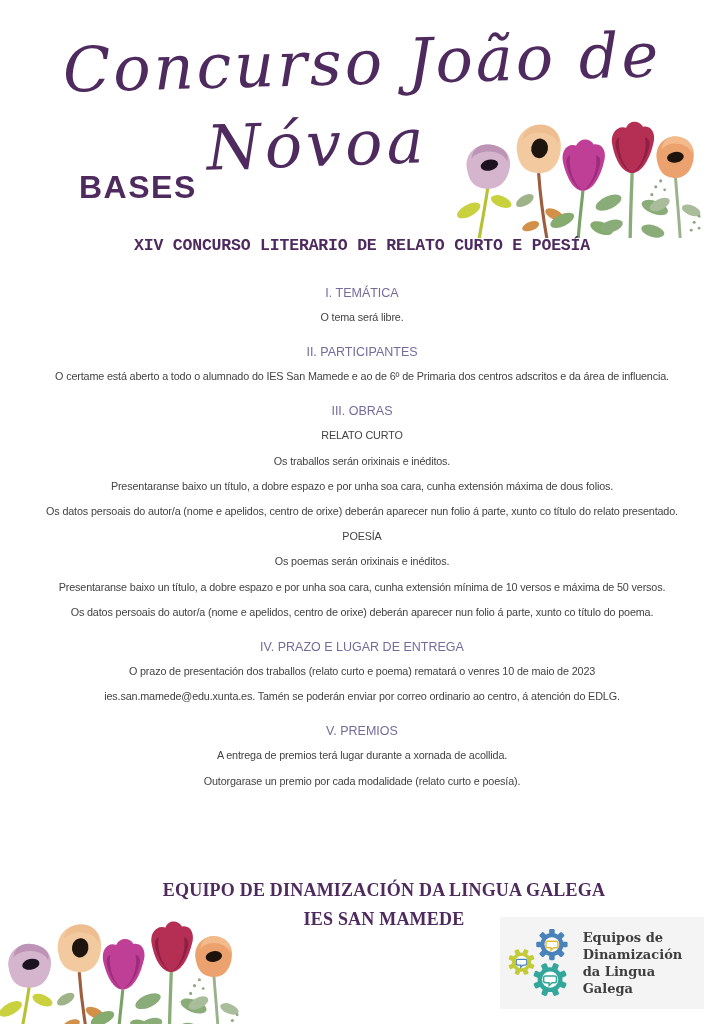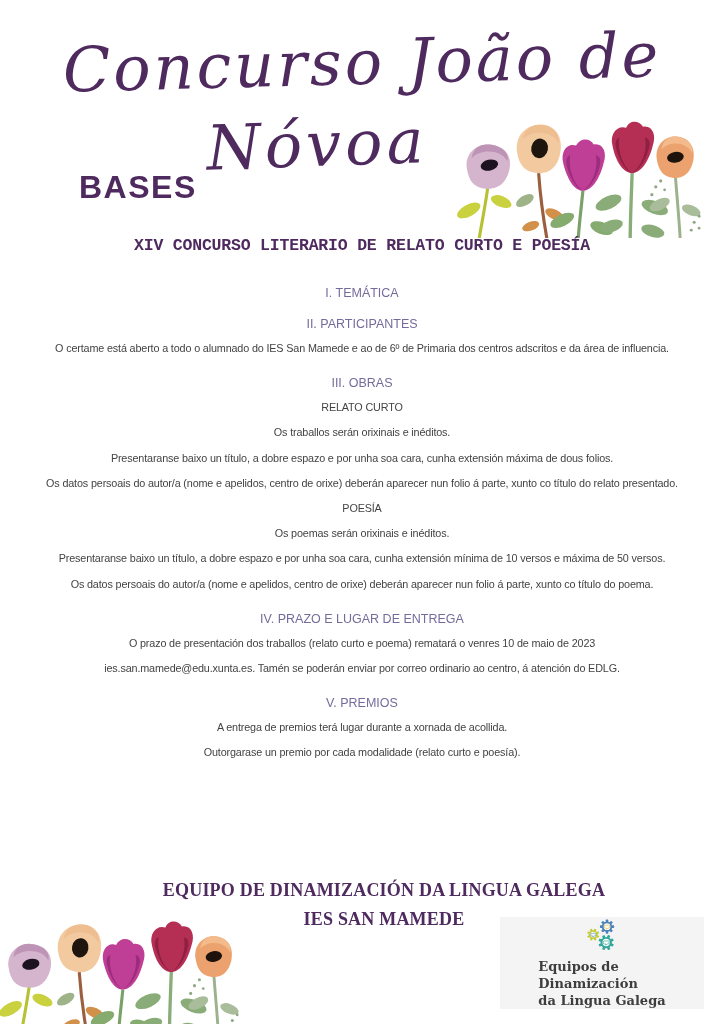--- a/index.html
+++ b/index.html
@@ -56,21 +56,21 @@
   .footer{
     position:absolute;left:44px;top:876px;width:680px;
     text-align:center;
     font-size:18px;font-weight:bold;line-height:29px;letter-spacing:0.2px;
     color:#4e2a5e;
     font-family:Liberation Serif, serif;
   }
   .logo{
     position:absolute;left:500px;top:917px;width:204px;height:92px;
     background:#f4f4f4;
-    display:flex;align-items:center;gap:5px;padding:0 4px;box-sizing:border-box;flex-direction:column;
+    display:flex;align-items:center;gap:5px;padding:0 4px;box-sizing:border-box;
   }
   .logo-text{
     font-family:"DejaVu Serif", serif;
     font-weight:bold;font-size:13px;line-height:17px;
     color:#3e3e3e;text-align:left;
   }
 </style>
 </head>
 <body>
 
@@ -143,20 +143,21 @@
   <svg class="flowers-top" width="252" height="126" viewBox="0 0 256 128">
     <use href="#bouquet"></use>
   </svg>
 
   <div class="subtitle">XIV CONCURSO LITERARIO DE RELATO CURTO E POESÍA</div>
 
   <div class="content">
 
     <div class="section">
       <div class="section-heading">I. TEMÁTICA</div>
+      <div class="line">O tema será libre.</div>
     </div>
 
     <div class="section">
       <div class="section-heading">II. PARTICIPANTES</div>
       <div class="line">O certame está aberto a todo o alumnado do IES San Mamede e ao de 6º de Primaria dos centros adscritos e da área de influencia.</div>
     </div>
 
     <div class="section">
       <div class="section-heading">III. OBRAS</div>
       <div class="line">RELATO CURTO</div>

